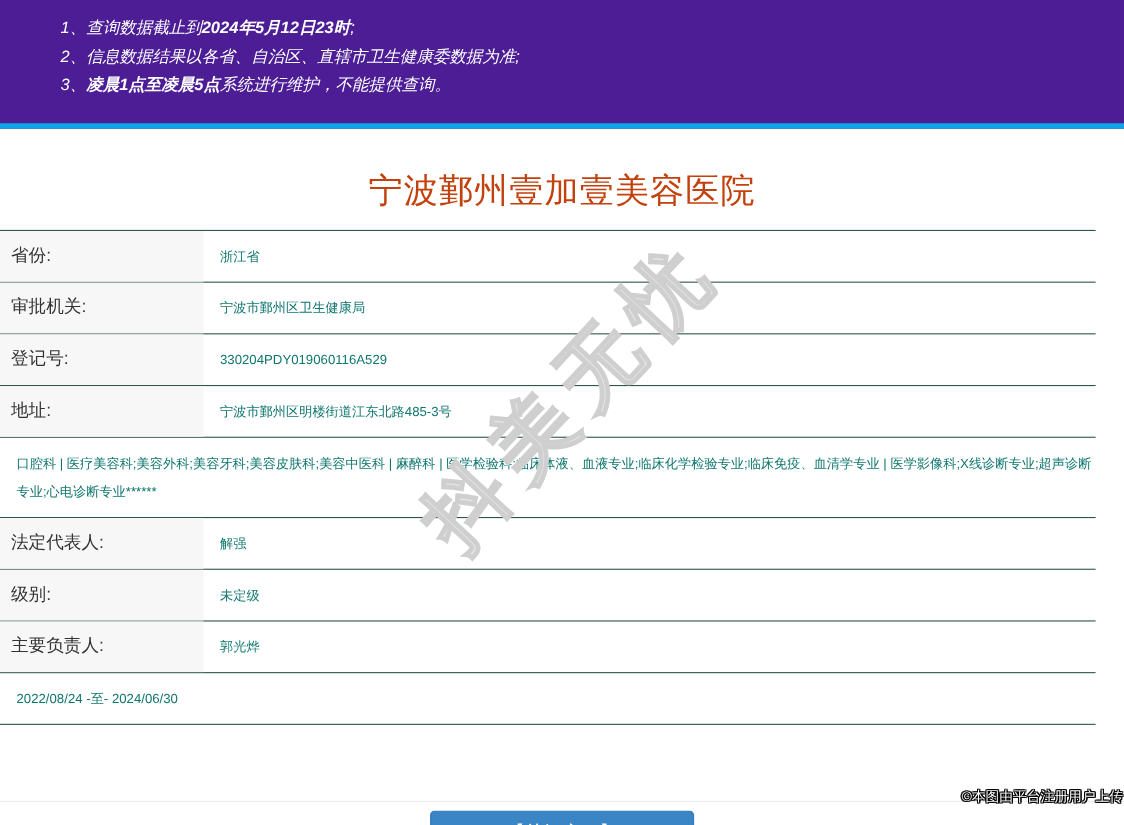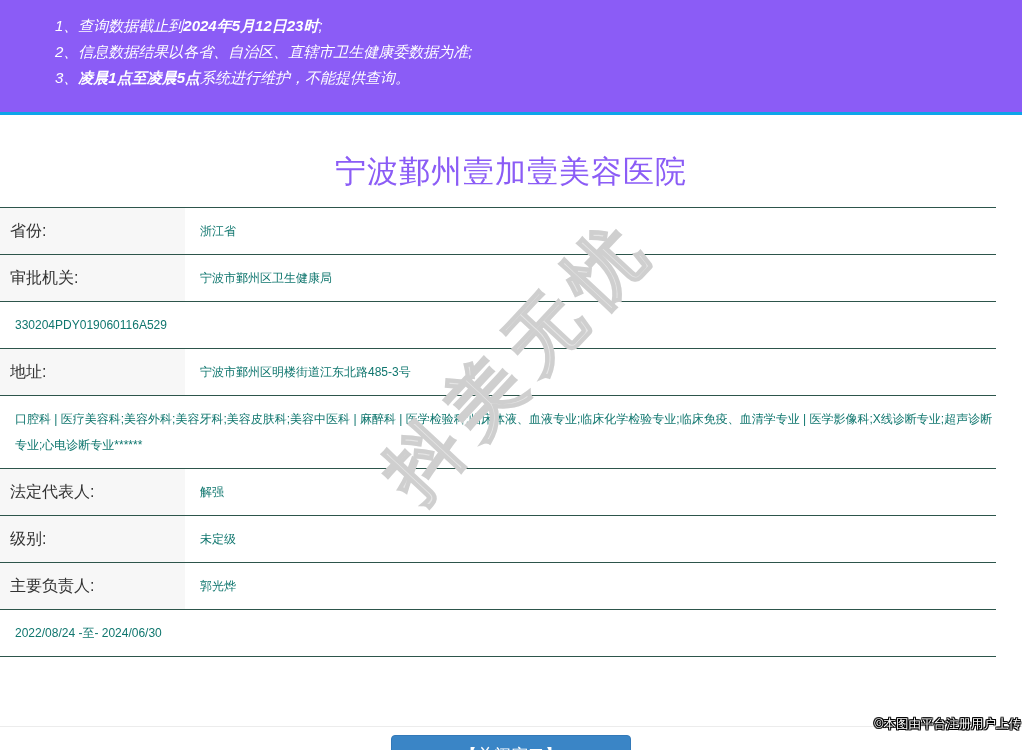--- a/index.html
+++ b/index.html
@@ -8,39 +8,39 @@
     width: 1022px;
     height: 750px;
     overflow: hidden;
     background: #ffffff;
     font-family: "Liberation Sans", "DejaVu Sans", sans-serif;
     position: relative;
   }
 
   
   .top-bar {
-    background: #8b5cf6;
-    border-bottom: 3px solid #0ea5e9;
+    background: #4c1d95;
+    border-bottom: 5px solid #0ea5e9;
     height: 99px;
     box-sizing: content-box;
     padding: 13px 10px 0 55px;
     color: #ffffff;
     font-size: 15px;
     font-style: italic;
     line-height: 26px;
   }
   .top-bar .note { white-space: nowrap; }
   .top-bar b { font-weight: 700; }
 
   
   .page-title {
     margin: 36px 0 14px 0;
     text-align: center;
     font-size: 31px;
-    color: #8b5cf6;
+    color: #c2410c;
     font-weight: 400;
     letter-spacing: 1px;
   }
 
   
   .info-table {
     width: 996px;
     border-top: 1.5px solid #2d554b;
   }
   .info-row {
@@ -142,20 +142,21 @@
 <div class="info-table">
   <div class="info-row">
     <div class="cell-label">省份:</div>
     <div class="cell-value">浙江省</div>
   </div>
   <div class="info-row">
     <div class="cell-label">审批机关:</div>
     <div class="cell-value">宁波市鄞州区卫生健康局</div>
   </div>
   <div class="info-row">
+    <div class="cell-label">登记号:</div>
     <div class="cell-value">330204PDY019060116A529</div>
   </div>
   <div class="info-row">
     <div class="cell-label">地址:</div>
     <div class="cell-value">宁波市鄞州区明楼街道江东北路485-3号</div>
   </div>
   <div class="info-row">
     <div class="cell-value">口腔科 | 医疗美容科;美容外科;美容牙科;美容皮肤科;美容中医科 | 麻醉科 | 医学检验科;临床体液、血液专业;临床化学检验专业;临床免疫、血清学专业 | 医学影像科;X线诊断专业;超声诊断专业;心电诊断专业******</div>
   </div>
   <div class="info-row">

